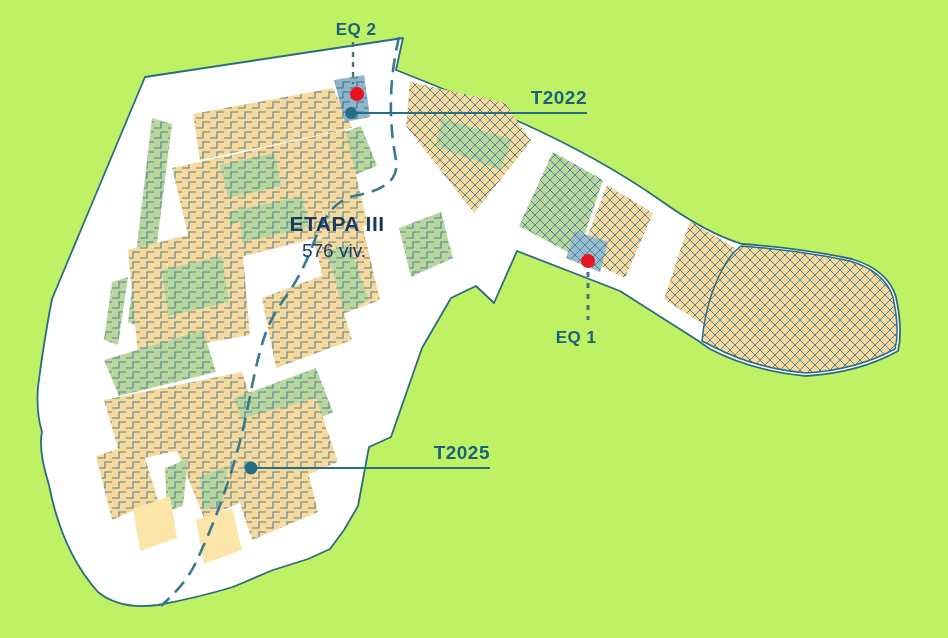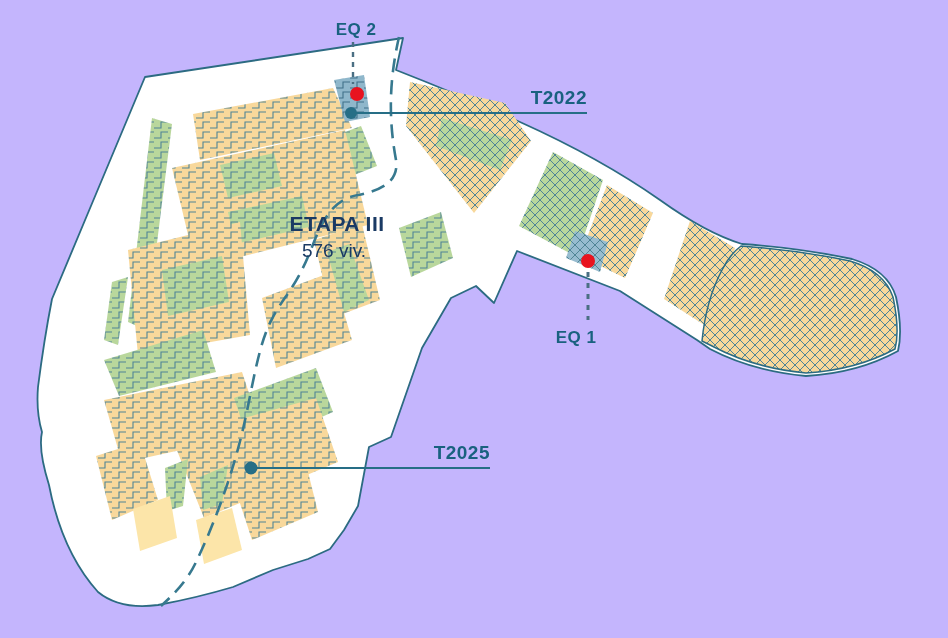--- a/index.html
+++ b/index.html
@@ -1,17 +1,17 @@
 <!DOCTYPE html>
 <html><head>
 <meta charset="utf-8">
 <style>
   html,body{margin:0;padding:0;background:#ffffff;}
   body{width:948px;height:638px;overflow:hidden;font-family:"Liberation Sans",sans-serif;}
-  .stage{position:relative;width:948px;height:638px;background:#c4b5fd;}
+  .stage{position:relative;width:948px;height:638px;background:#bef264;}
   svg{display:block;}
   text{font-family:"Liberation Sans","DejaVu Sans",sans-serif;}
   .callout{font-weight:bold;letter-spacing:.5px;}
   .title{font-weight:bold;letter-spacing:.5px;}
 </style>
 </head>
 <body>
 
 <div class="stage">
 <svg width="948" height="638" viewBox="0 0 948 638">

